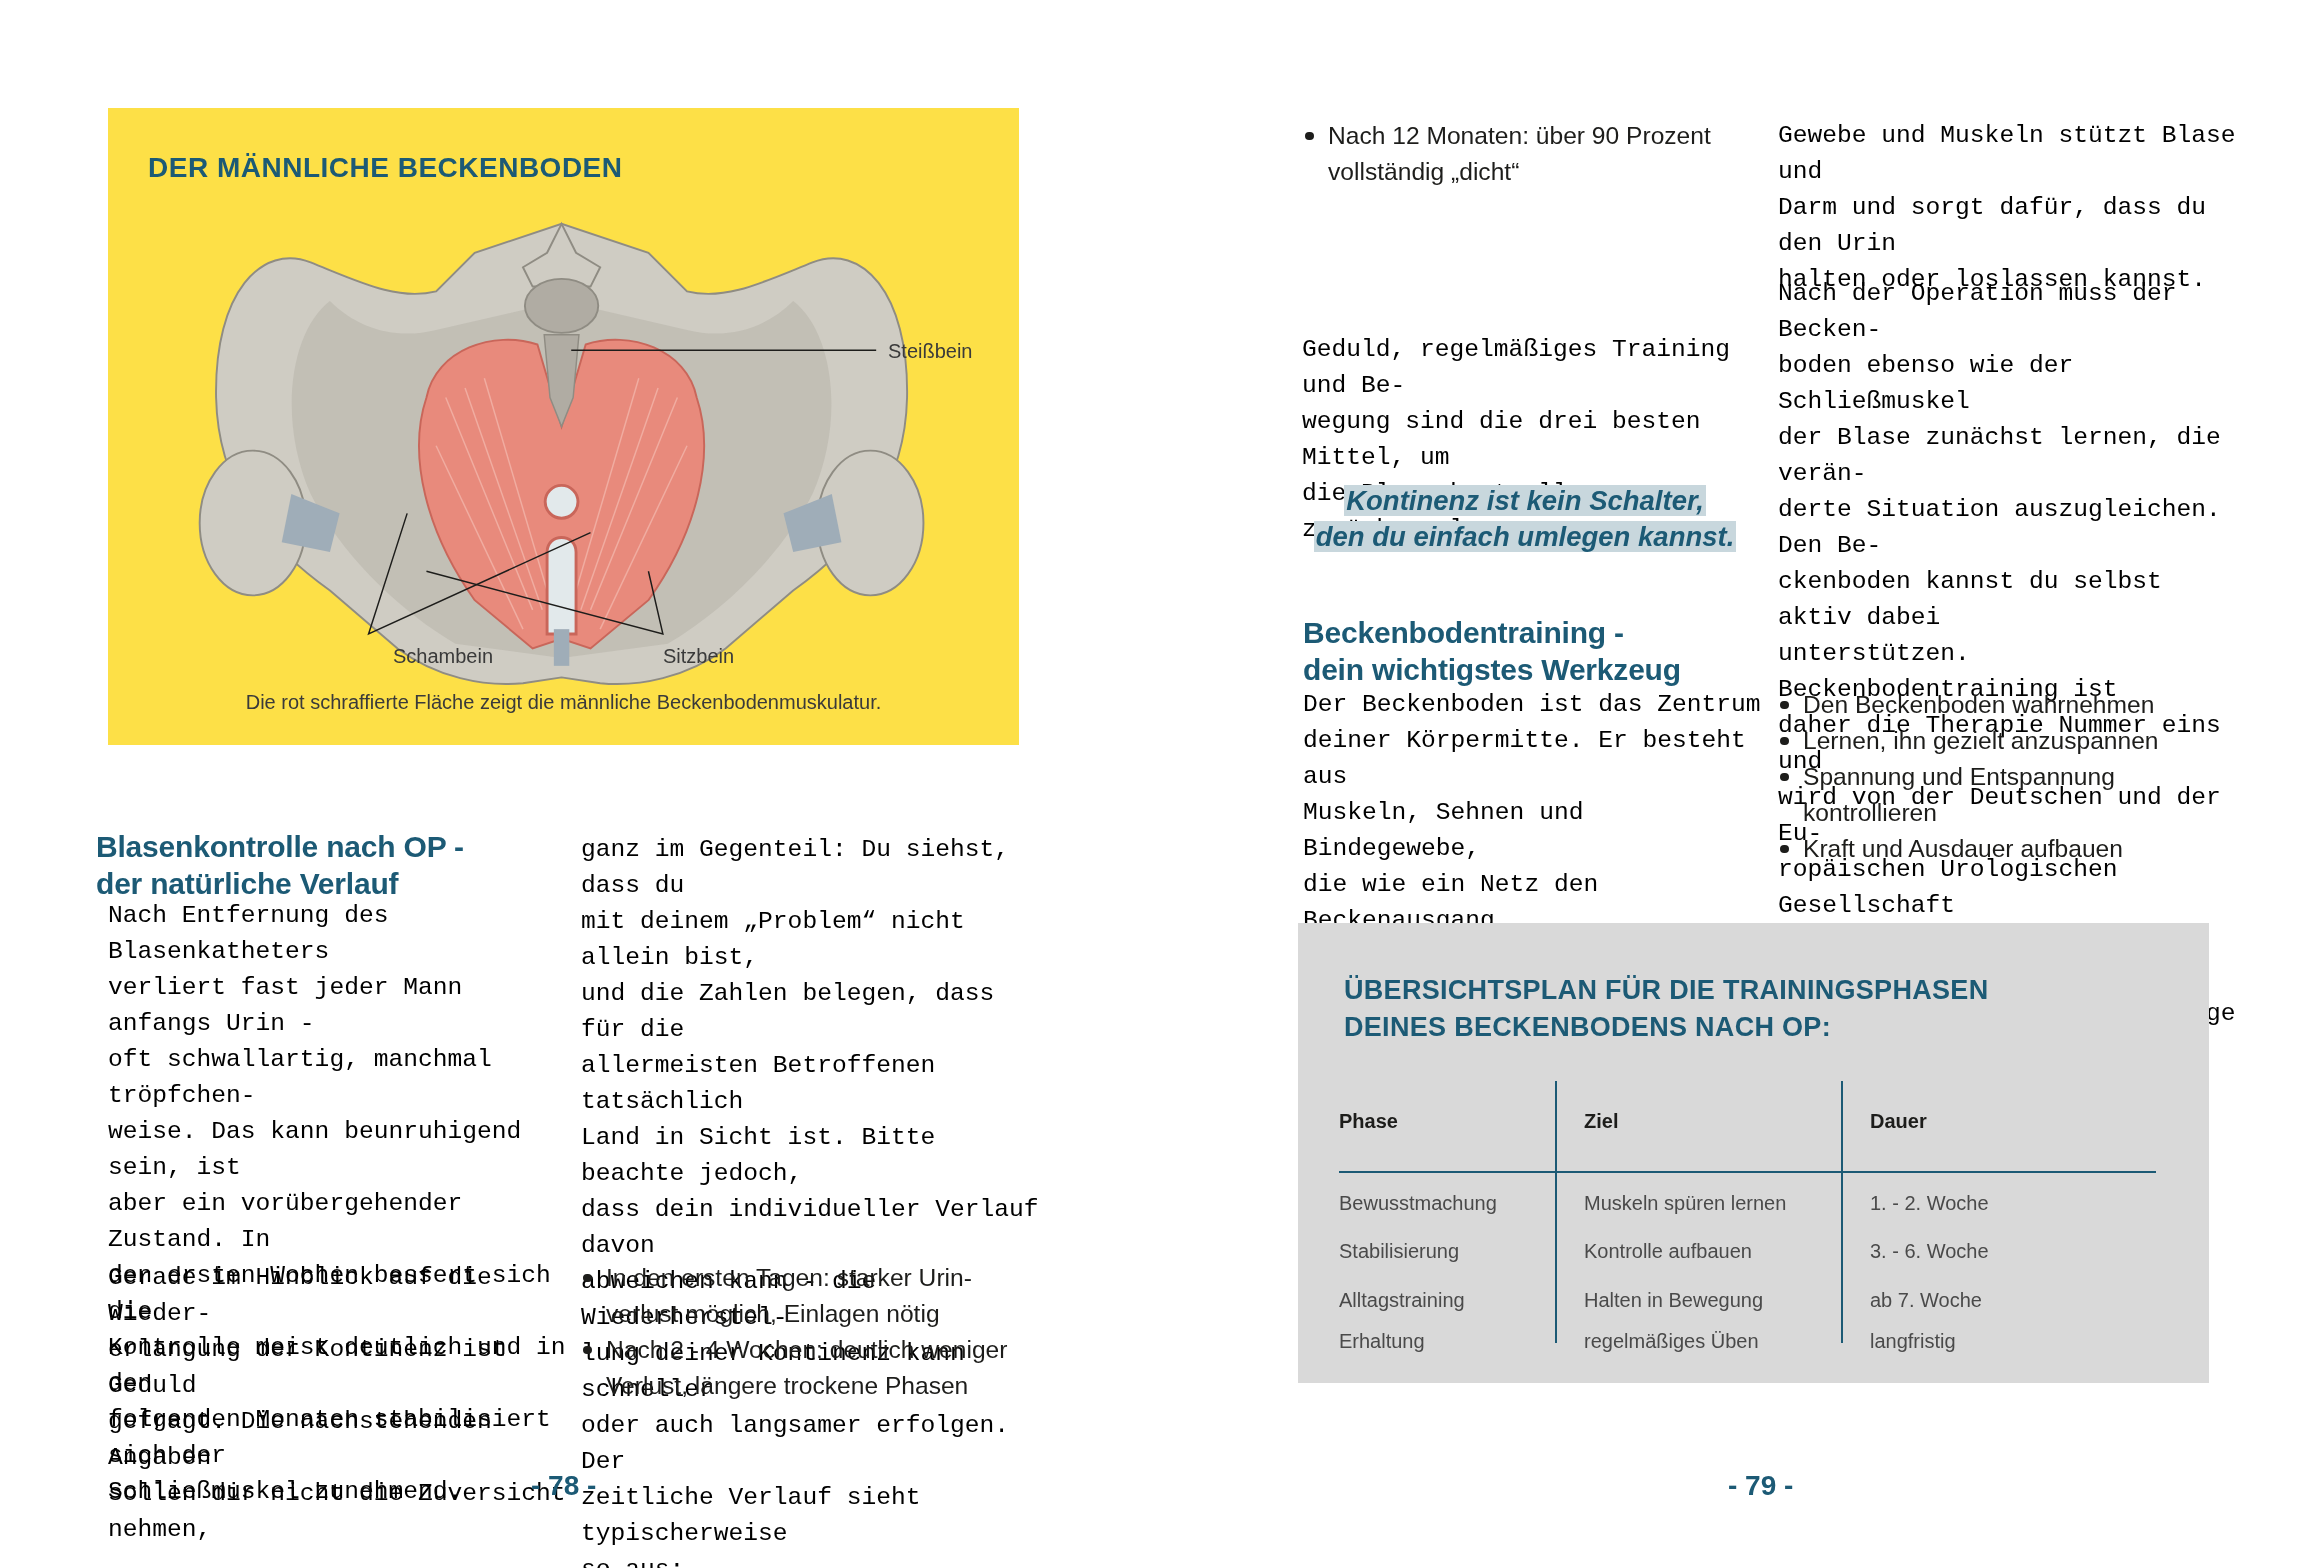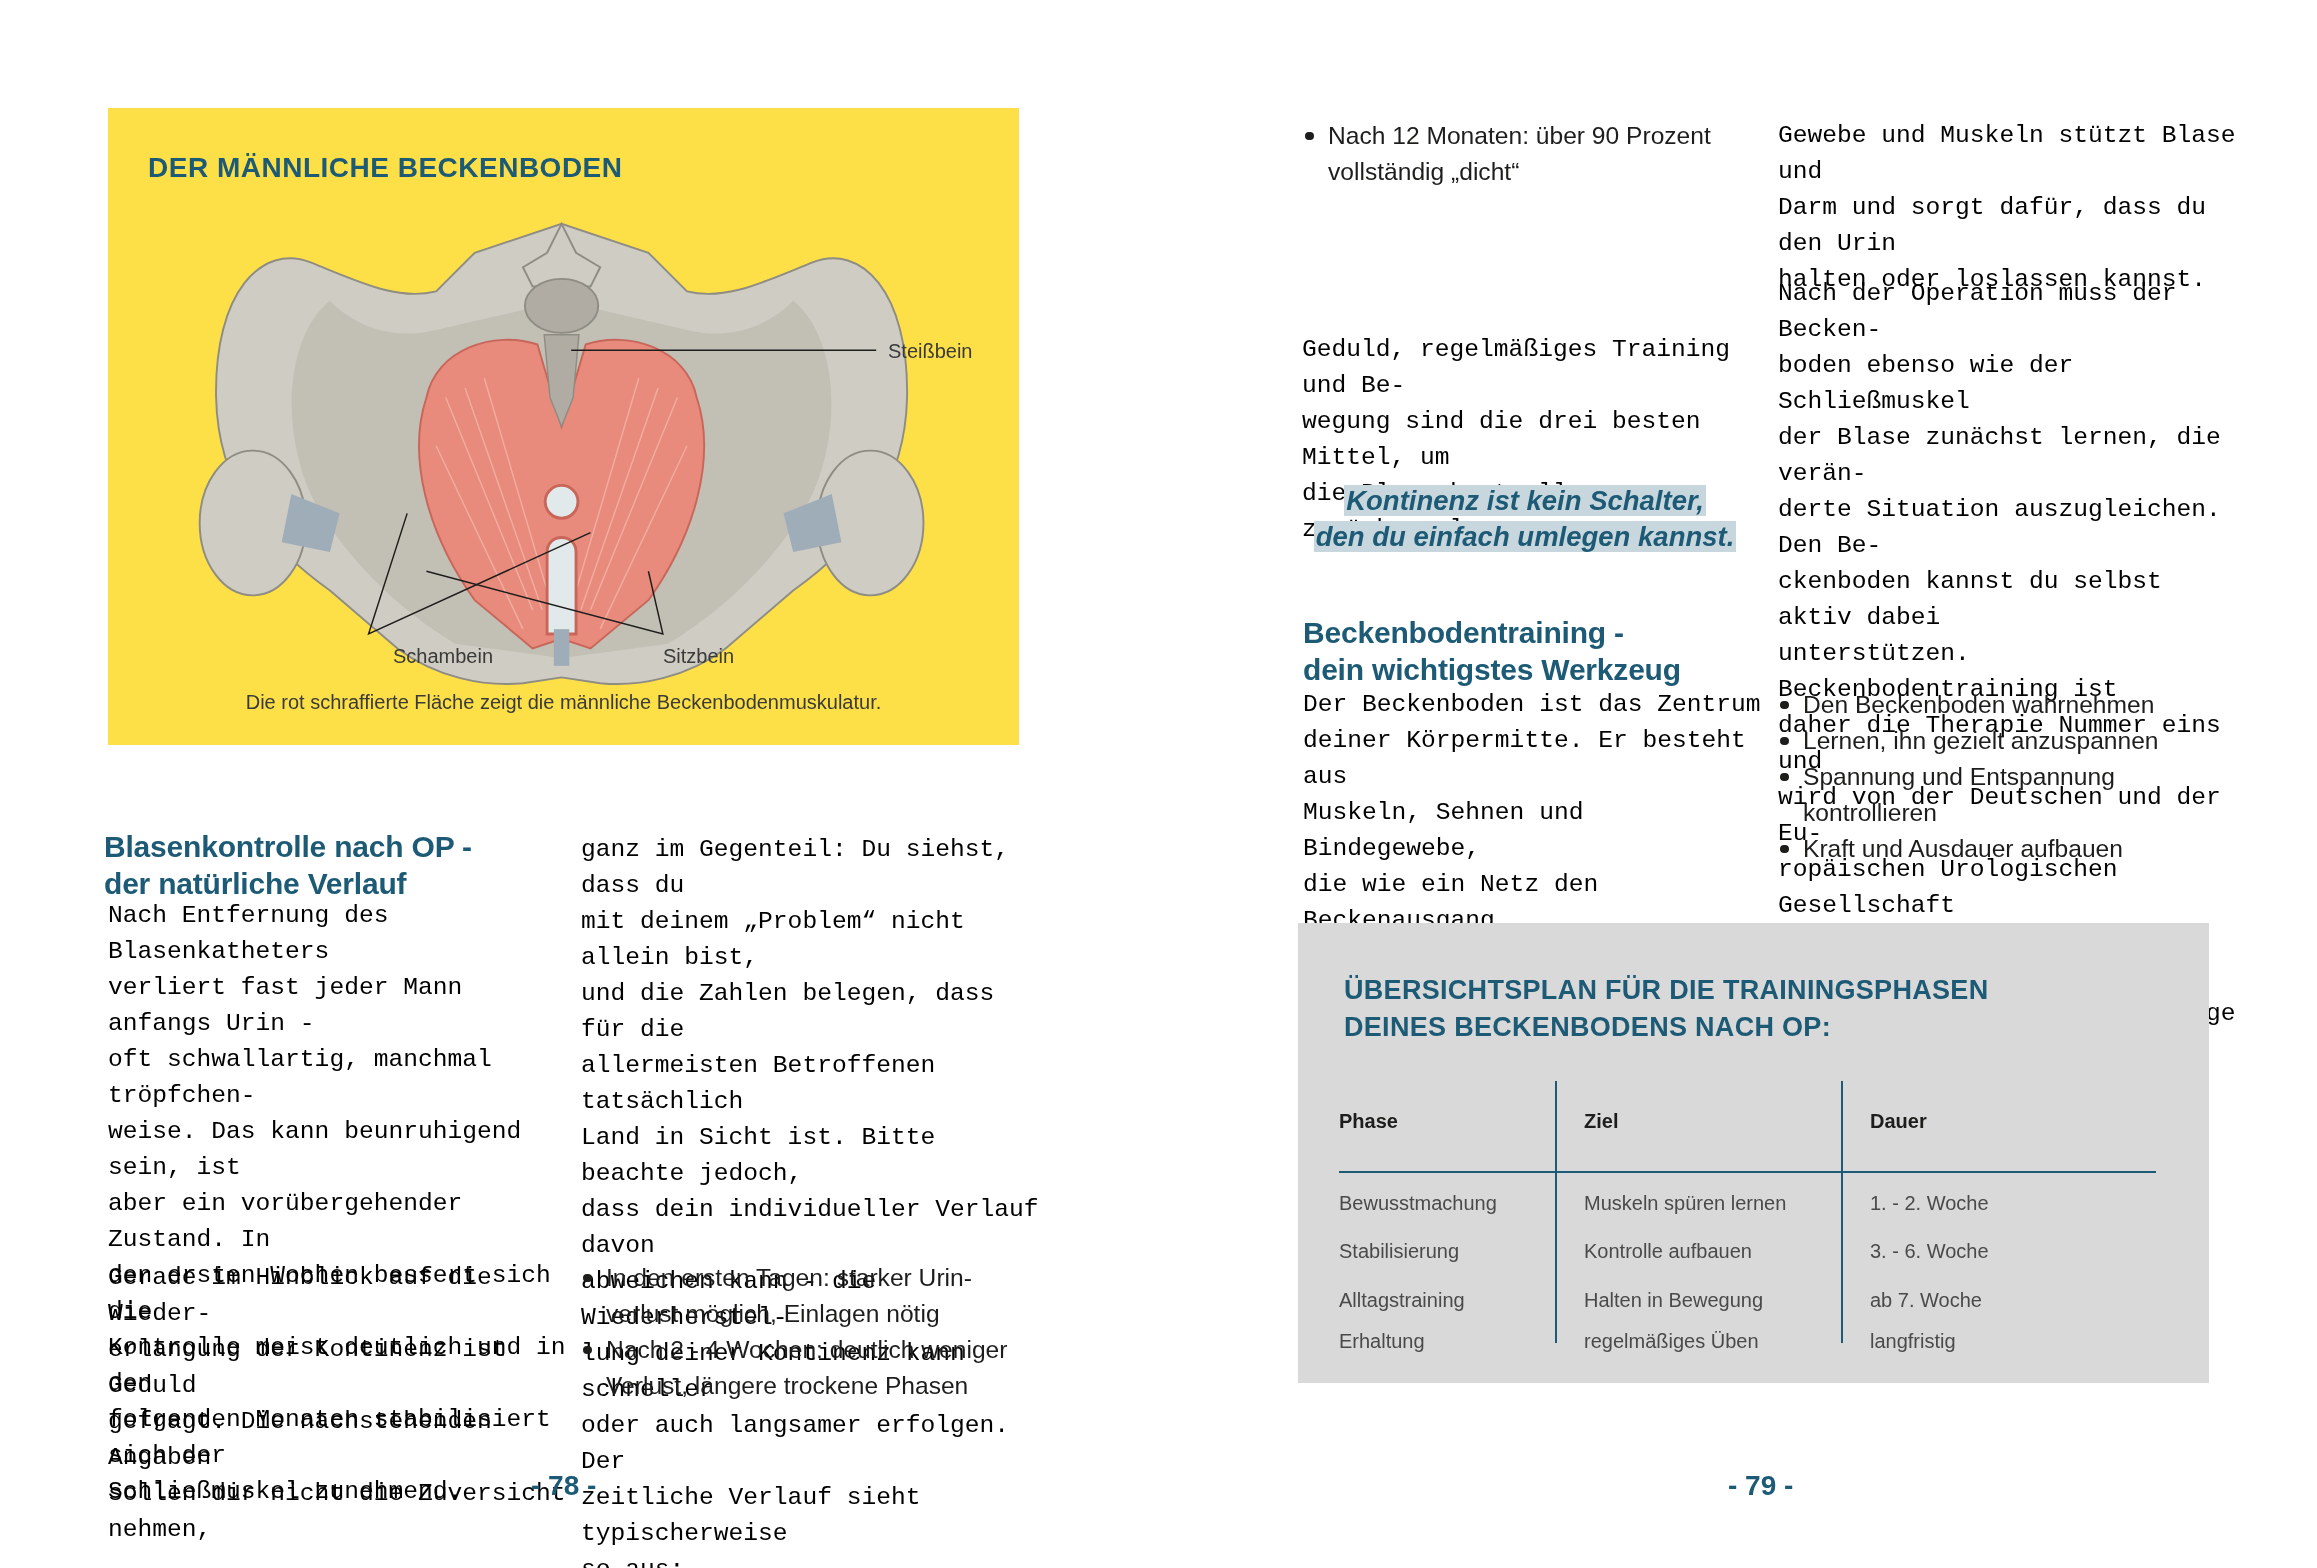--- a/index.html
+++ b/index.html
@@ -77,21 +77,21 @@
     <polyline points="310,420 270,545 500,440" fill="none" stroke="#1d1d1b" stroke-width="1.5"></polyline>
     <polyline points="330,480 575,545 560,480" fill="none" stroke="#1d1d1b" stroke-width="1.5"></polyline>
   </svg>
 
   <div class="abs fig-label" style="left:780px;top:232px">Steißbein</div>
   <div class="abs fig-label" style="left:285px;top:537px">Schambein</div>
   <div class="abs fig-label" style="left:555px;top:537px">Sitzbein</div>
   <div class="abs fig-caption">Die rot schraffierte Fläche zeigt die männliche Beckenbodenmuskulatur.</div>
 </div>
 
-<div class="abs h2" style="left:104px;top:828px;width:444px">Blasenkontrolle nach OP -
+<div class="abs h2" style="left:96px;top:828px;width:444px">Blasenkontrolle nach OP -
 der natürliche Verlauf</div>
 <div class="abs body-text" style="left:108px;top:898px;width:463px">Nach Entfernung des Blasenkatheters
 verliert fast jeder Mann anfangs Urin -
 oft schwallartig, manchmal tröpfchen-
 weise. Das kann beunruhigend sein, ist
 aber ein vorübergehender Zustand. In
 den ersten Wochen bessert sich die
 Kontrolle meist deutlich und in den
 folgenden Monaten stabilisiert sich der
 Schließmuskel zunehmend.</div>

